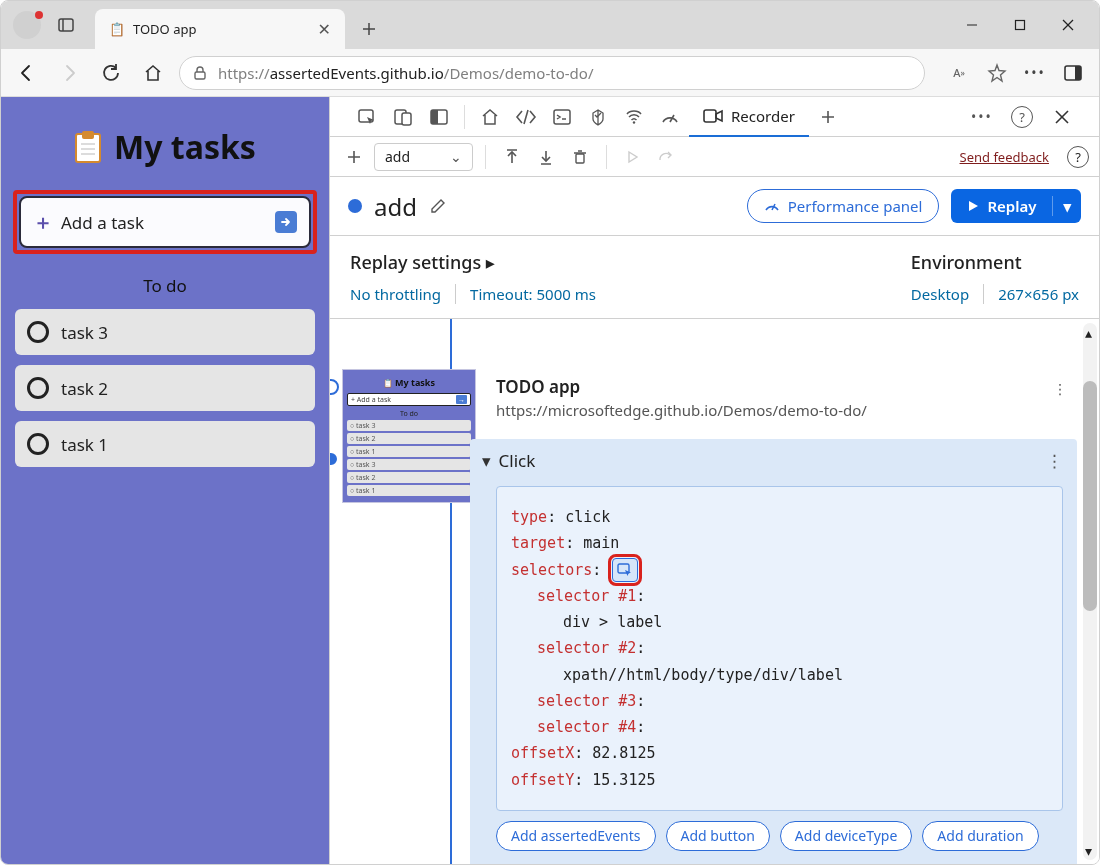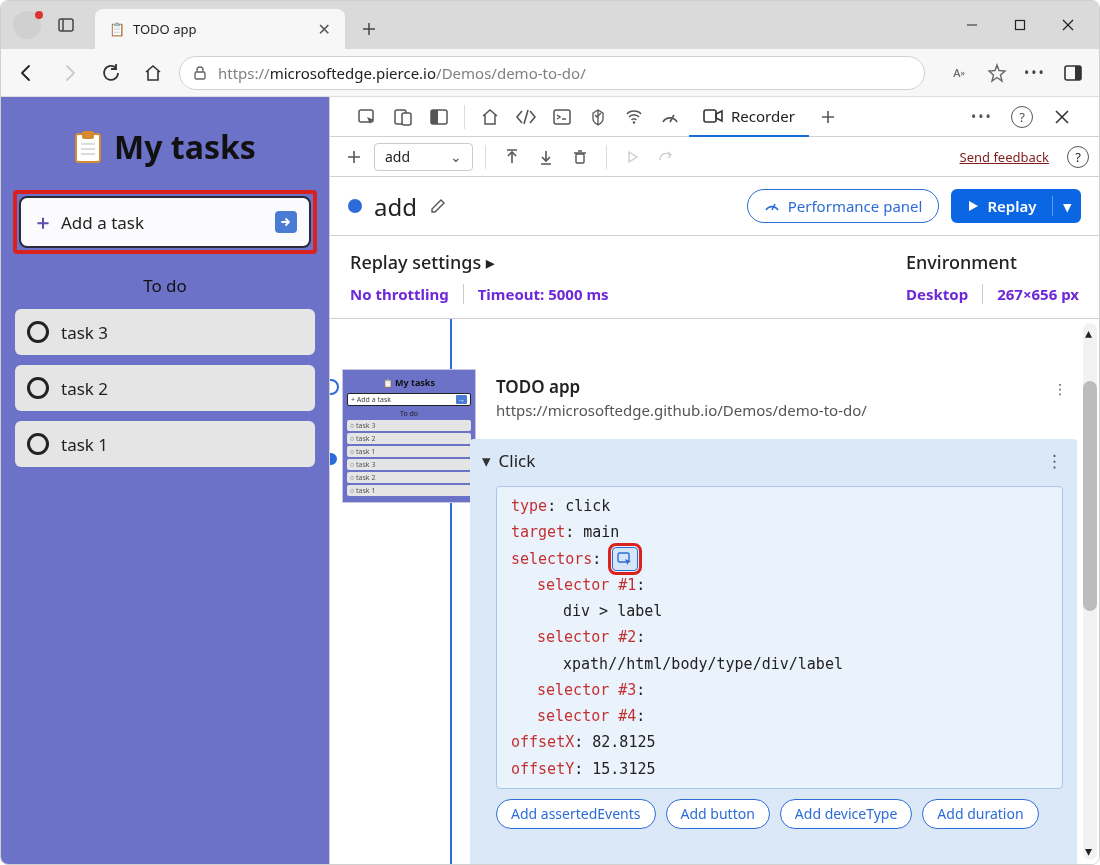--- a/index.html
+++ b/index.html
@@ -90,21 +90,21 @@
   .rec-name { font-size:24px;}
   .hdr-right { margin-left:auto; display:flex; gap:12px;}
   .btn-outline { height:34px; border:1px solid var(--replay-blue); border-radius:17px; display:flex;align-items:center; padding:0 16px; gap:8px; color:var(--replay-blue); font-size:15px;}
   .btn-replay { height:34px; background:var(--button-blue); border-radius:6px; display:flex;align-items:center; color:#fff; font-size:15px; font-weight:600; overflow:hidden;}
   .btn-replay .main { padding:0 16px; display:flex;align-items:center; gap:8px;}
   .btn-replay .dd { padding:0 10px; border-left:1px solid rgba(255,255,255,.35);}
   .dt-settings { display:flex; padding:14px 20px; border-bottom:1px solid var(--devtools-border); font-size:15px;}
   .settings-col { flex:1;}
   .settings-col.right { text-align:left; flex:0 0 auto; margin-left:auto;}
   .settings-col h4 { margin:0 0 10px 0; font-size:18px; font-weight:500;}
-  .settings-col .row { color:#6d28d9; display:flex; gap:14px;font-weight:bold;}
+  .settings-col .row { color:#0369a1; display:flex; gap:14px;}
   .settings-col .row .pipe { width:1px; height:20px; background:#ccc;}
   .dt-body { flex:1; position:relative; overflow:hidden;}
   .dt-scroll { position:absolute; right:2px; top:4px; bottom:4px; width:14px; background:#f2f2f2; border-radius:8px;}
   .dt-thumb { position:absolute; width:100%; background:#bcbcbc; border-radius:8px; top:58px; height:230px;}
   .dt-scroll .cap { position:absolute; left:2px; }
   .timeline { position:absolute; left:120px; top:0; bottom:0; width:2px; background:var(--replay-blue);}
   .tl-node { position:absolute; left:-7px; width:16px;height:16px; border:2px solid var(--replay-blue); background:#fff; border-radius:50%;}
   .tl-node.small { width:12px;height:12px; left:-5px; background:var(--replay-blue);}
   .tl-node.ring { background:#fff;}
   .thumb-preview { position:absolute; left:12px; top:50px; width:134px; border:1px solid #c5c5e0; background:var(--app-bg); font-size:7px; padding:4px;}
@@ -114,21 +114,21 @@
   .thumb-preview .tp-sec { text-align:center; color:#222; font-size:7px; margin:3px 0 2px 0;}
   .thumb-preview .tp-task { background:var(--task-grey); border-radius:2px; padding:1px 3px; margin-bottom:2px; color:#555;}
   .step-0 { position:absolute; left:166px; top:56px; right:30px;}
   .step-0 .title { font-size:17px; font-weight:600;}
   .step-0 .sub { color:#555; font-size:15px; margin-top:2px;}
   .step-0 .more { position:absolute; right:0; top:4px; color:#555; letter-spacing:2px;}
   .step-click-wrap { position:absolute; left:140px; right:22px; top:120px; bottom:0; background:var(--step-bg); border-radius:4px 4px 0 0; padding:10px 12px;}
   .step-click-hdr { display:flex;align-items:center; gap:8px; font-size:17px;}
   .step-click-hdr .tri { color:#333;}
   .step-click-hdr .more { margin-left:auto; color:#555; letter-spacing:2px;}
-  .code-panel { margin:14px 2px 10px 14px; border:1px solid #a9c5ea; background:var(--step-bg-light); border-radius:4px; padding:6px 14px; font-family: Consolas, monospace; font-size:15px; line-height:1.75;}
+  .code-panel { margin:14px 2px 10px 14px; border:1px solid #a9c5ea; background:var(--step-bg-light); border-radius:4px; padding:17px 14px; font-family: Consolas, monospace; font-size:15px; line-height:1.75;}
   .code-panel .k { color: var(--code-key);}
   .code-panel .v { color: #222;}
   .code-panel .ind1 { padding-left:26px;}
   .code-panel .ind2 { padding-left:52px;}
   .sel-btn { display:inline-flex; vertical-align:middle; width:26px;height:24px; border:1.5px solid var(--replay-blue); background:#d6e6f9; border-radius:4px; align-items:center;justify-content:center; outline:3px solid var(--highlight-red); outline-offset:1px; margin-left:2px;}
   .sel-btn svg { display:block;}
   .inline-plus { display:inline-flex; width:18px; height:18px; border:1px solid #999; border-radius:3px; vertical-align:-3px; align-items:center; justify-content:center; margin-right:4px; color:#555; font-size:13px; background:#fff;}
   .add-chips { display:flex; gap:10px; margin-top:6px; margin-left:14px; flex-wrap:wrap;}
   .chip { height:30px; border:1.5px solid var(--replay-blue); border-radius:15px; color:var(--replay-blue); padding:0 14px; display:flex;align-items:center; font-size:14px; background:#fff;}
   svg { display:block; }
@@ -199,21 +199,21 @@
       </svg>
     </div>
   <div class="url-bar">
     <span class="lock">
         <svg width="16" height="16" viewBox="0 0 16 16">
           <rect x="3" y="7" width="10" height="7" rx="1.5" fill="none" stroke="#666" stroke-width="1.4"></rect>
           <path d="M5 7 V5 a3 3 0 0 1 6 0 V7" fill="none" stroke="#666" stroke-width="1.4"></path>
         </svg>
       </span>
     <span class="url-text">
-      <span class="dim">https://</span><span>microsoftedge.pierce.io</span><span class="dim">/Demos/demo-to-do/</span>
+      <span class="dim">https://</span><span>assertedEvents.github.io</span><span class="dim">/Demos/demo-to-do/</span>
     </span>
   </div>
   <div class="toolbar-right">
     <div class="tb-btn" style="font-size:11px; font-weight:500; color:#666;">A<sup style="font-size:8px;">»</sup></div>
     <div class="tb-btn">
         <svg width="20" height="20" viewBox="0 0 20 20">
           <path d="M10 2 L12 7.5 L18 8 L13.5 12 L15 18 L10 14.5 L5 18 L6.5 12 L2 8 L8 7.5 Z" fill="none" stroke="#666" stroke-width="1.4"></path>
         </svg>
       </div>
     <div class="tb-btn" style="letter-spacing:2px; color:#444;">•••</div>

